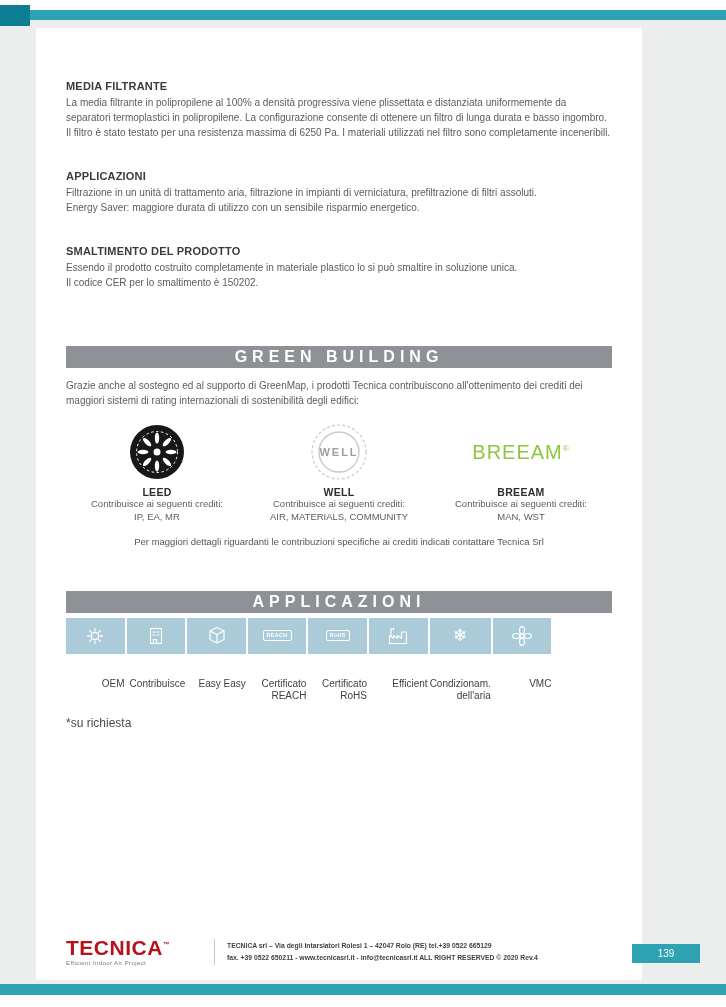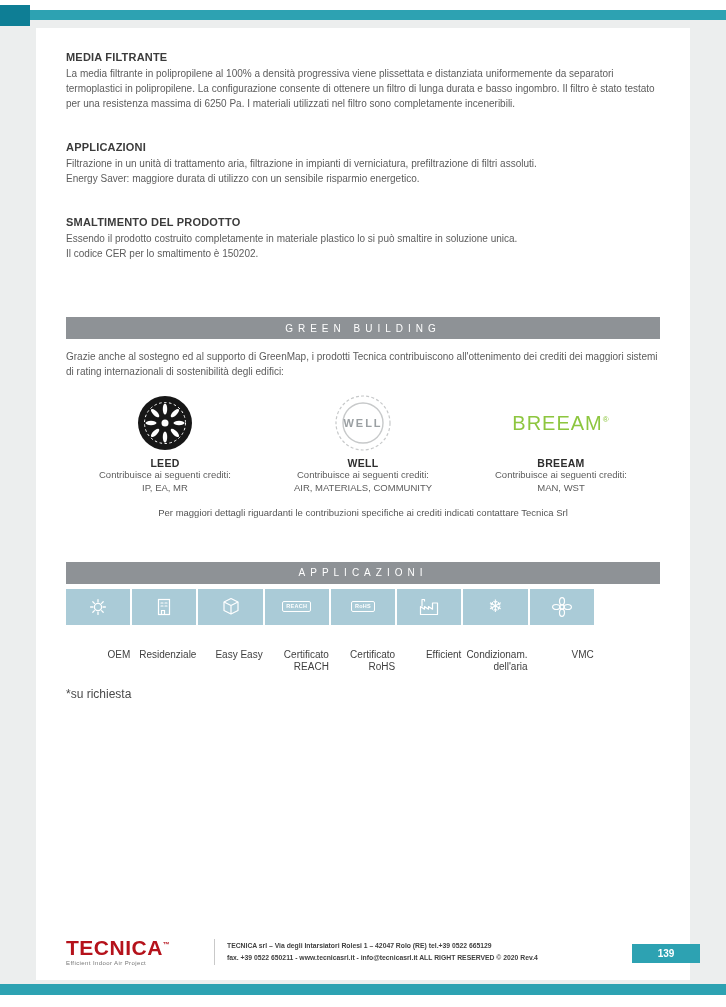--- a/index.html
+++ b/index.html
@@ -6,28 +6,28 @@
   .canvas{position:relative;width:726px;height:1007px;background:#eceeee;overflow:hidden;}
 
   
   .top-white{position:absolute;top:0;left:0;right:0;height:10px;background:#fff;}
   .top-bar{position:absolute;top:10px;left:0;right:0;height:10px;background:#2da2b2;}
   .top-accent{position:absolute;top:5px;left:0;width:30px;height:21px;background:#0e7e95;}
   .bottom-white{position:absolute;bottom:0;left:0;right:0;height:12px;background:#fff;}
   .bottom-bar{position:absolute;bottom:12px;left:0;right:0;height:11px;background:#2da2b2;}
 
   
-  .page{position:absolute;left:36px;top:28px;width:654px;height:952px;background:#fff;box-sizing:border-box;padding:23px 30px 0;}
+  .page{position:absolute;left:36px;top:28px;width:606px;height:952px;background:#fff;box-sizing:border-box;padding:52px 30px 0;}
 
   section.text-sec{margin:0 0 30px;}
   .sec-heading{margin:0 0 3px;font-size:11px;font-weight:bold;color:#3b3b3b;letter-spacing:.2px;}
   .sec-body{margin:0;font-size:10px;color:#5c5c5c;line-height:1.5;white-space:pre-line;}
 
   .banner{height:22px;background:#8e9296;color:#fff;display:flex;align-items:center;justify-content:center;
-          font-size:10px;font-weight:normal;letter-spacing:5px;}
+          font-size:16px;font-weight:bold;letter-spacing:5px;}
   .gb-banner{margin-top:56px;}
   .gb-intro{margin:10px 0 0;font-size:10px;color:#5c5c5c;line-height:1.5;}
 
   .certs{display:flex;margin-top:14px;}
   .cert{flex:1;text-align:center;}
   .cert-logo{height:60px;display:flex;align-items:center;justify-content:center;position:relative;}
   .well-wrap{position:relative;width:58px;height:58px;}
   .well-text{position:absolute;inset:0;display:flex;align-items:center;justify-content:center;
              font-size:11px;font-weight:bold;color:#9ba0a3;letter-spacing:2px;}
   .breeam{font-size:20px;color:#8dc63f;letter-spacing:1px;font-weight:500;}
@@ -49,21 +49,21 @@
 
   
   .footer{position:absolute;left:30px;bottom:14px;display:flex;align-items:center;}
   .logo-block{width:148px;}
   .logo-text{font-size:21px;font-weight:bold;color:#b5121b;letter-spacing:.5px;line-height:1;}
   .logo-text sup{font-size:7px;color:#b5121b;}
   .logo-tag{font-size:6px;color:#777;margin-top:2px;letter-spacing:.4px;}
   .foot-div{width:1px;height:26px;background:#c9c9c9;margin:0 12px 0 0;}
   .foot-text{font-size:6.8px;color:#3f3f3f;font-weight:bold;line-height:1.7;}
   .page-badge{position:absolute;left:632px;top:944px;width:68px;height:19px;background:#2da2b2;color:#fff;
-              display:flex;align-items:center;justify-content:center;font-size:10px;font-weight:bold;}
+              display:flex;align-items:center;justify-content:center;font-size:10px;font-weight:normal;}
 </style>
 </head>
 <body>
 
 <div class="canvas">
 
   <div class="top-white"></div>
   <div class="top-bar"></div>
   <div class="top-accent"></div>
 
@@ -158,21 +158,21 @@
       </div>
 
       <div class="tile-col">
         <div class="tile">
           <svg width="24" height="24" viewBox="0 0 24 24" fill="none" stroke="#fff" stroke-width="1.2" stroke-linecap="round">
             <rect x="6.5" y="4.5" width="11" height="15"></rect>
             <path d="M9.5 19.5v-4h3v4"></path>
             <path d="M9 8h2M13 8h2M9 11h2M13 11h2"></path>
           </svg>
         </div>
-        <div class="tile-label">Residenziale</div>
+        <div class="tile-label">Contribuisce</div>
       </div>
 
       <div class="tile-col">
         <div class="tile">
           <svg width="24" height="24" viewBox="0 0 24 24" fill="none" stroke="#fff" stroke-width="1.2" stroke-linejoin="round">
             <path d="M12 3.5 19 7v8.5L12 19 5 15.5V7z"></path>
             <path d="M5 7l7 3.5L19 7M12 10.5v8.5"></path>
           </svg>
         </div>
         <div class="tile-label">Easy Easy</div>

